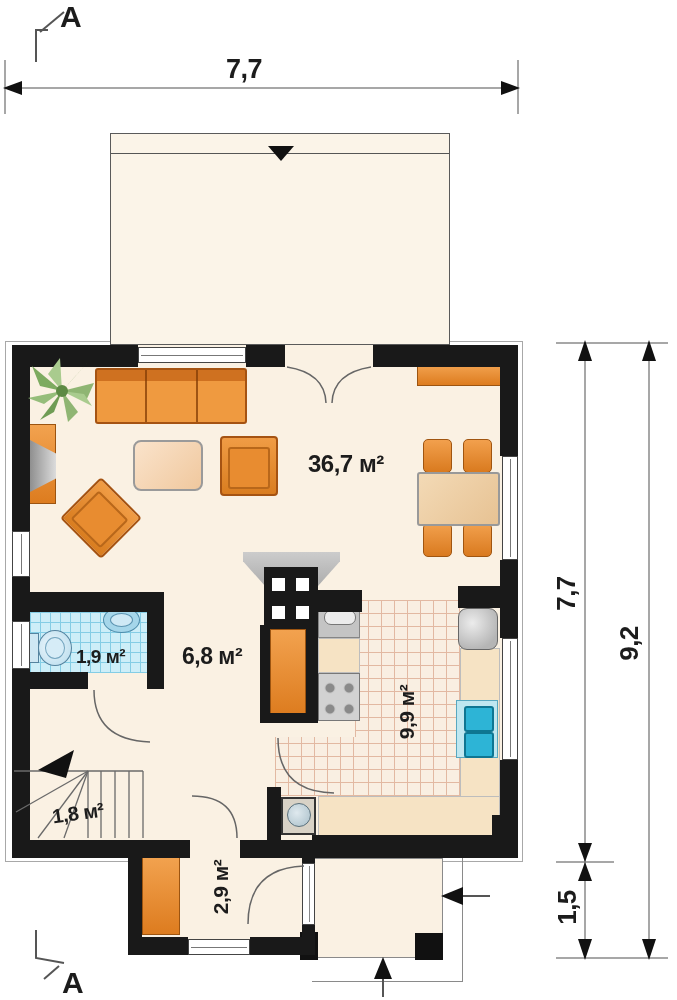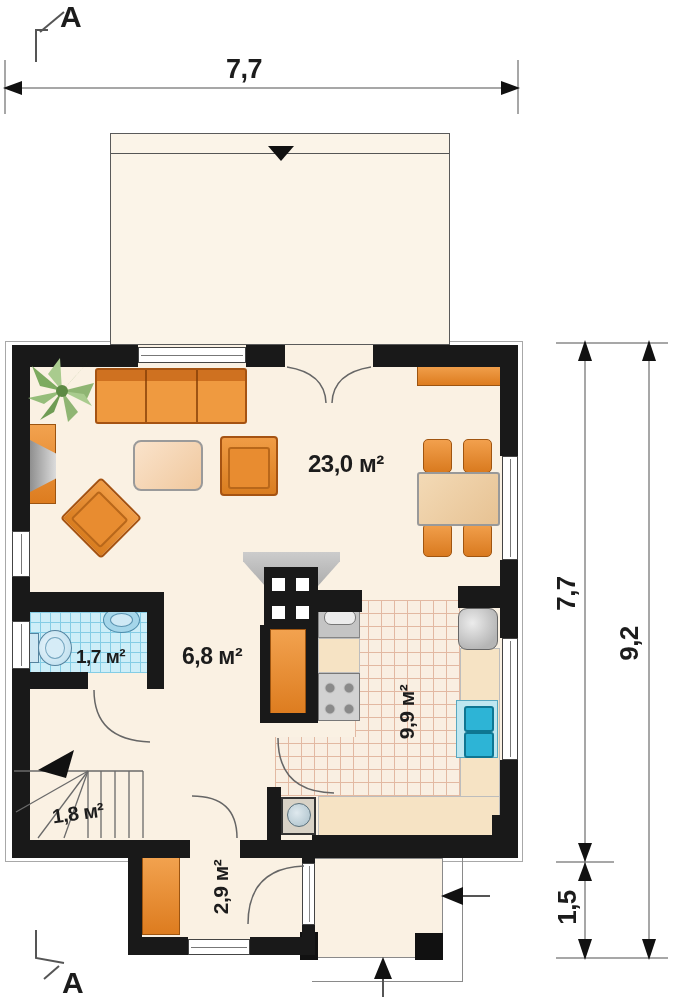--- a/index.html
+++ b/index.html
@@ -248,19 +248,19 @@
       <circle cx="62" cy="391" r="6" fill="#5d8a44"></circle>
     </g>
   </svg>
 
   <div class="lbl" style="left:60px;top:0px;font-size:30px;">A</div>
   <div class="lbl" style="left:62px;top:966px;font-size:30px;">A</div>
   <div class="lbl" style="left:226px;top:54px;font-size:27px;">7,7</div>
   <div class="lbl rot" style="left:541px;top:578px;width:50px;font-size:26px;">7,7</div>
   <div class="lbl rot" style="left:604px;top:628px;width:50px;font-size:26px;">9,2</div>
   <div class="lbl rot" style="left:542px;top:892px;width:50px;font-size:26px;">1,5</div>
-  <div class="lbl" style="left:308px;top:450px;font-size:24px;">23,0 м²</div>
+  <div class="lbl" style="left:308px;top:450px;font-size:24px;">36,7 м²</div>
   <div class="lbl" style="left:182px;top:643px;font-size:23px;">6,8 м²</div>
-  <div class="lbl" style="left:76px;top:646px;font-size:19px;">1,7 м²</div>
+  <div class="lbl" style="left:76px;top:646px;font-size:19px;">1,9 м²</div>
   <div class="lbl rot" style="left:372px;top:700px;width:70px;font-size:21px;">9,9 м²</div>
   <div class="lbl" style="left:52px;top:802px;font-size:20px;transform:rotate(-8deg);">1,8 м²</div>
   <div class="lbl rot" style="left:186px;top:875px;width:70px;font-size:21px;">2,9 м²</div>
 </div>
 
 </body></html>

